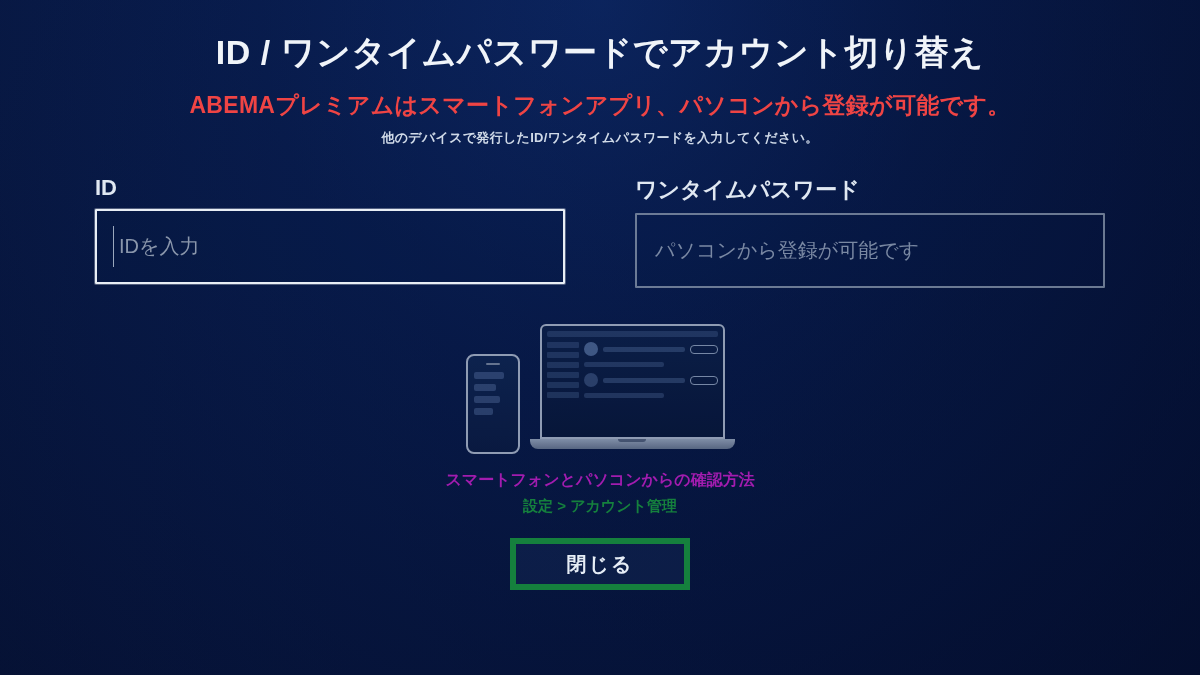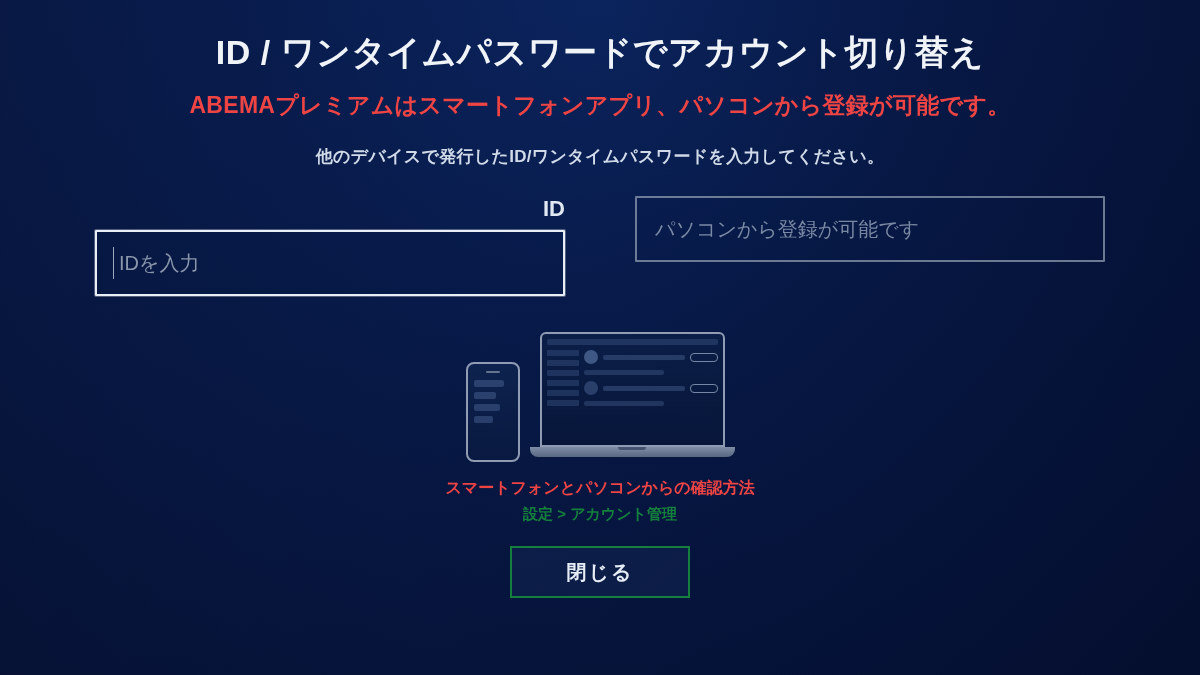--- a/index.html
+++ b/index.html
@@ -40,47 +40,46 @@
       text-align: right;
     }
     .subtitle {
       font-size: 23px;
       font-weight: 600;
       color: #ef4444;
       margin-top: 14px;
       letter-spacing: 0.3px;
     }
     .instruction {
-      font-size: 17px;
+      font-size: 13px;
       font-weight: 600;
       color: #d0dae8;
-      margin-top: 24px;
+      margin-top: 8px;
       letter-spacing: 0.3px;
     }
     .form-row {
       display: flex;
       gap: 70px;
       margin-top: 28px;
       width: 100%;
       padding: 0 95px;
-      text-align: right;
     }
     .field-group {
       flex: 1;
       display: flex;
       flex-direction: column;
     }
     .field-label {
       font-size: 22px;
       font-weight: 700;
       color: #e0e8f2;
       margin-bottom: 8px;
     }
     .input-box {
-      height: 66px;
+      height: 75px;
       border: 2px solid #ccd4de;
       border-radius: 1px;
       background: rgba(10,30,70,0.15);
       padding: 0 18px;
       display: flex;
       align-items: center;
       font-size: 20px;
       color: #9aa8bd;
       font-weight: 500;
     }
@@ -238,35 +237,35 @@
       left: 50%;
       transform: translateX(-50%);
       width: 28px;
       height: 3px;
       background: rgba(40,55,85,0.6);
       border-radius: 0 0 3px 3px;
     }
     .help-text {
       font-size: 16px;
       font-weight: 700;
-      color: #ef4444;
+      color: #a21caf;
       margin-top: 16px;
       text-align: center;
     }
     .help-path {
       font-size: 15px;
       font-weight: 700;
       color: #15803d;
       margin-top: 6px;
     }
     .close-button {
       margin-top: 22px;
       width: 180px;
       height: 52px;
-      border: 2px solid #15803d;
+      border: 6px solid #15803d;
       background: rgba(30,55,105,0.25);
       color: #e6edf6;
       font-size: 20px;
       font-weight: 700;
       display: flex;
       align-items: center;
       justify-content: center;
       letter-spacing: 2px;
     }
   </style>
@@ -280,20 +279,21 @@
   <div class="instruction">他のデバイスで発行したID/ワンタイムパスワードを入力してください。</div>
 
   <div class="form-row">
     <div class="field-group">
       <div class="field-label">ID</div>
       <div class="input-box focused">
         <span class="placeholder">IDを入力</span>
       </div>
     </div>
     <div class="field-group">
+      <div class="field-label">ワンタイムパスワード</div>
       <div class="input-box secondary">
         <span class="placeholder">パソコンから登録が可能です</span>
       </div>
     </div>
   </div>
 
   <div class="devices-illustration">
     <div class="phone">
       <div class="phone-content">
         <div class="p-row"></div>

